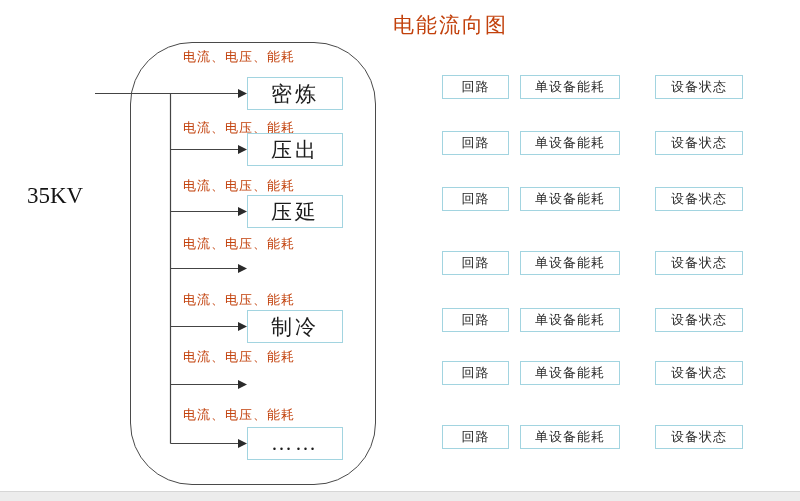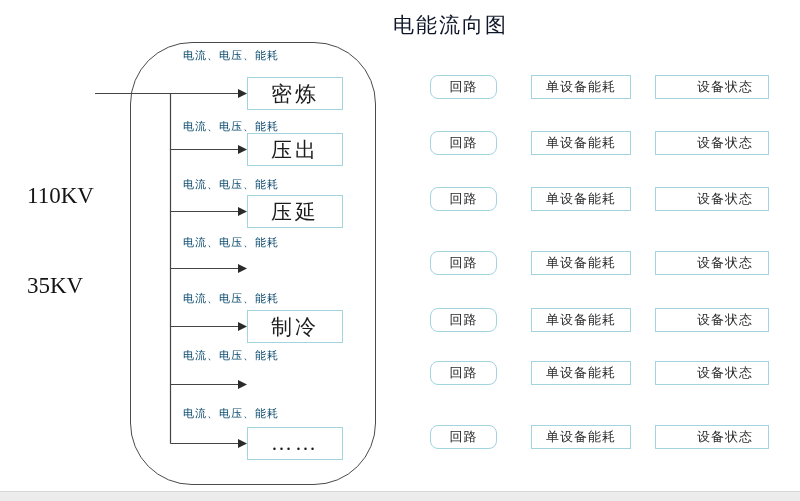--- a/index.html
+++ b/index.html
@@ -13,21 +13,21 @@
     width: 800px;
     height: 501px;
     background: #ffffff;
     overflow: hidden;
   }
   .abs { position: absolute; }
 
   .page-title {
     left: 393px; top: 11px;
     font-size: 21px;
-    color: #0f172a;
+    color: #c2410c;
     letter-spacing: 2px;
     white-space: nowrap;
   }
 
   .source-box {
     left: 24px; top: 77px;
     width: 69px; height: 31px;
     border: 1px solid #a2d4e0;
     display: flex; align-items: center; justify-content: center;
     font-size: 21px; color: #1c1c1c;
@@ -45,22 +45,22 @@
   .flow-frame {
     left: 130px; top: 42px;
     width: 244px; height: 441px;
     border: 1px solid #4a4a4a;
     border-radius: 62px;
     background: transparent;
   }
 
   .meter-label {
     left: 183px;
-    font-size: 11px;
-    color: #0c4a6e;
+    font-size: 13px;
+    color: #c2410c;
     white-space: nowrap;
     letter-spacing: 1px;
   }
 
   .process-box {
     left: 247px;
     width: 94px; height: 31px;
     border: 1px solid #a2d4e0;
     background: #ffffff;
     display: flex; align-items: center; justify-content: center;
@@ -73,42 +73,41 @@
 
   .right-box {
     height: 22px;
     border: 1px solid #a2d4e0;
     background: #ffffff;
     display: flex; align-items: center; justify-content: center;
     font-size: 13px; color: #2a2a2a;
     letter-spacing: 1px;
     white-space: nowrap;
   }
-  .col-circuit { left: 430px; width: 65px; border-radius: 8px; }
-  .col-energy  { left: 520px; width: 98px; margin-left: 11px; }
-  .col-status  { left: 655px; width: 86px; padding-left: 26px; }
+  .col-circuit { left: 442px; width: 65px; }
+  .col-energy  { left: 520px; width: 98px; }
+  .col-status  { left: 655px; width: 86px; }
 
   .bottom-scrollbar {
     left: 0; top: 491px;
     width: 800px; height: 10px;
     background: #ececec;
     border-top: 1px solid #d6d6d6;
     box-sizing: border-box;
   }
 </style>
 </head>
 <body>
 
 <div class="canvas">
 
   <div class="abs page-title">电能流向图</div>
 
 
   <div class="abs kv-text">
-    <div>110KV</div>
     <div>35KV</div>
   </div>
 
   <div class="abs flow-frame"></div>
 
   <svg class="abs connectors" width="800" height="501">
     <g stroke="#444444" stroke-width="1.2" fill="none">
       <line x1="95" y1="93.5" x2="239" y2="93.5"></line>
       <line x1="170.5" y1="93.5" x2="170.5" y2="443.5"></line>
       <line x1="170.5" y1="149.5" x2="239" y2="149.5"></line>

